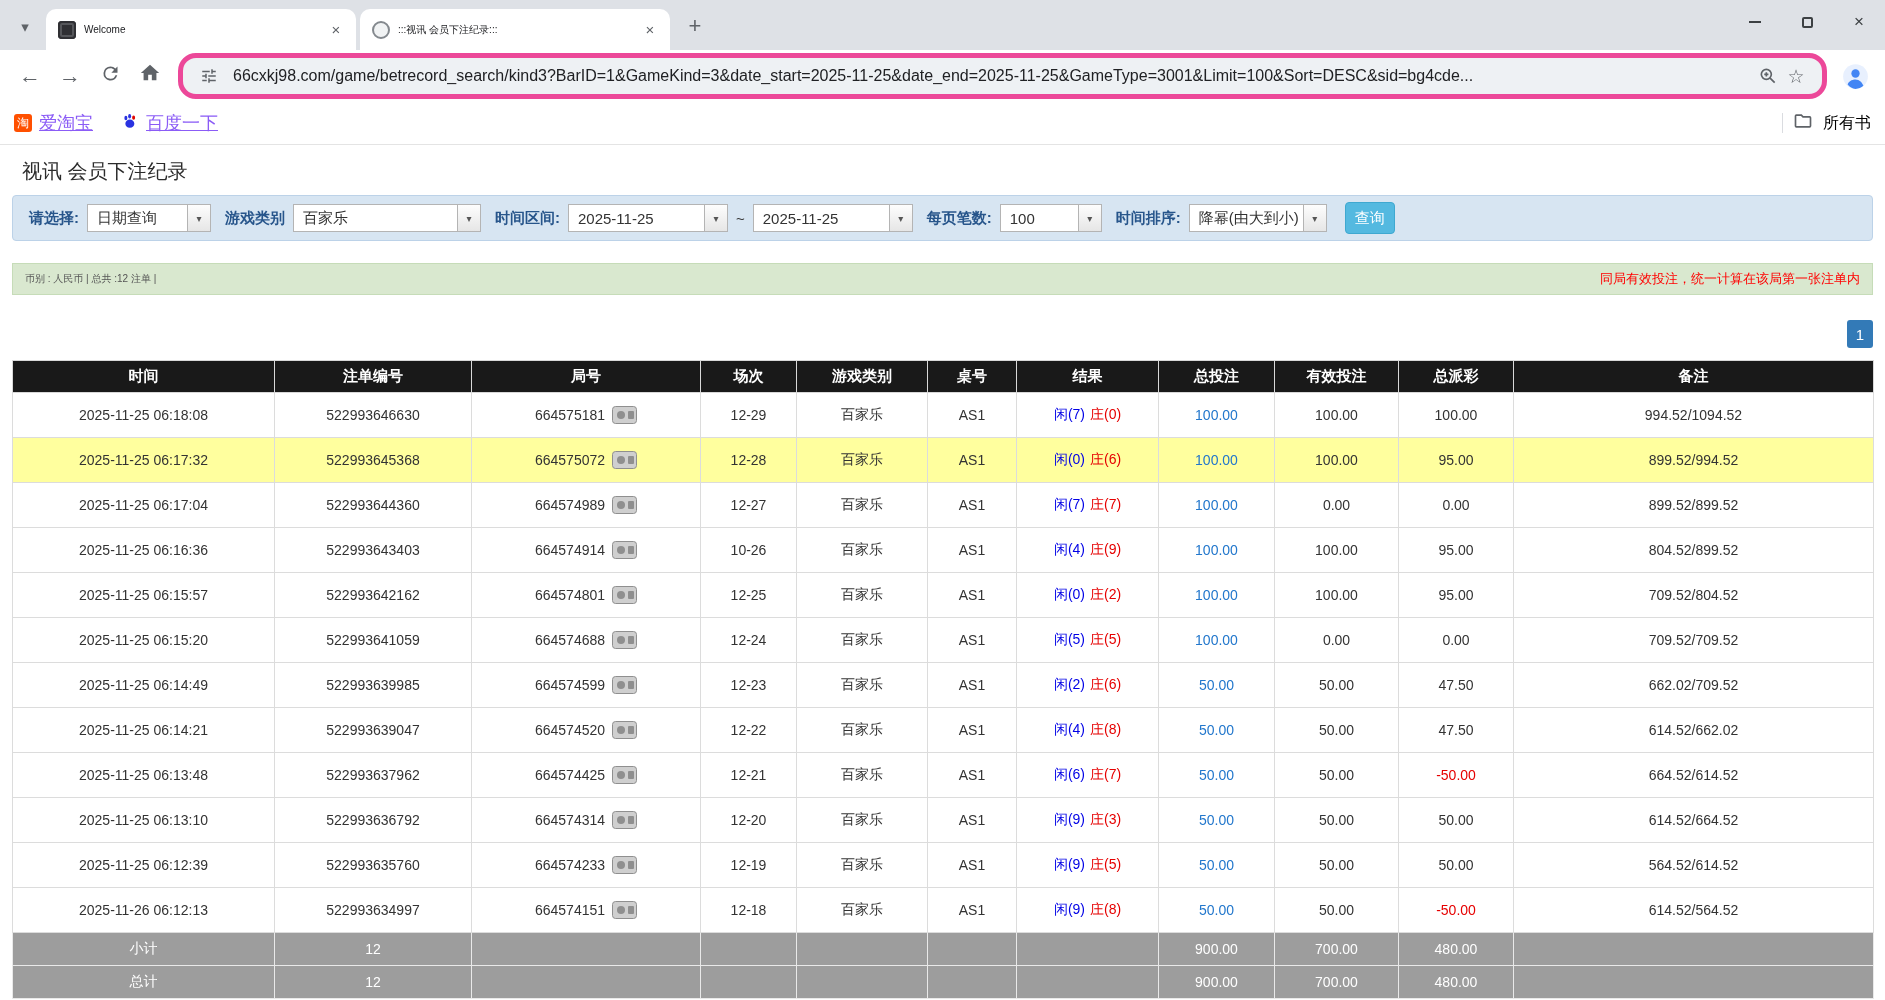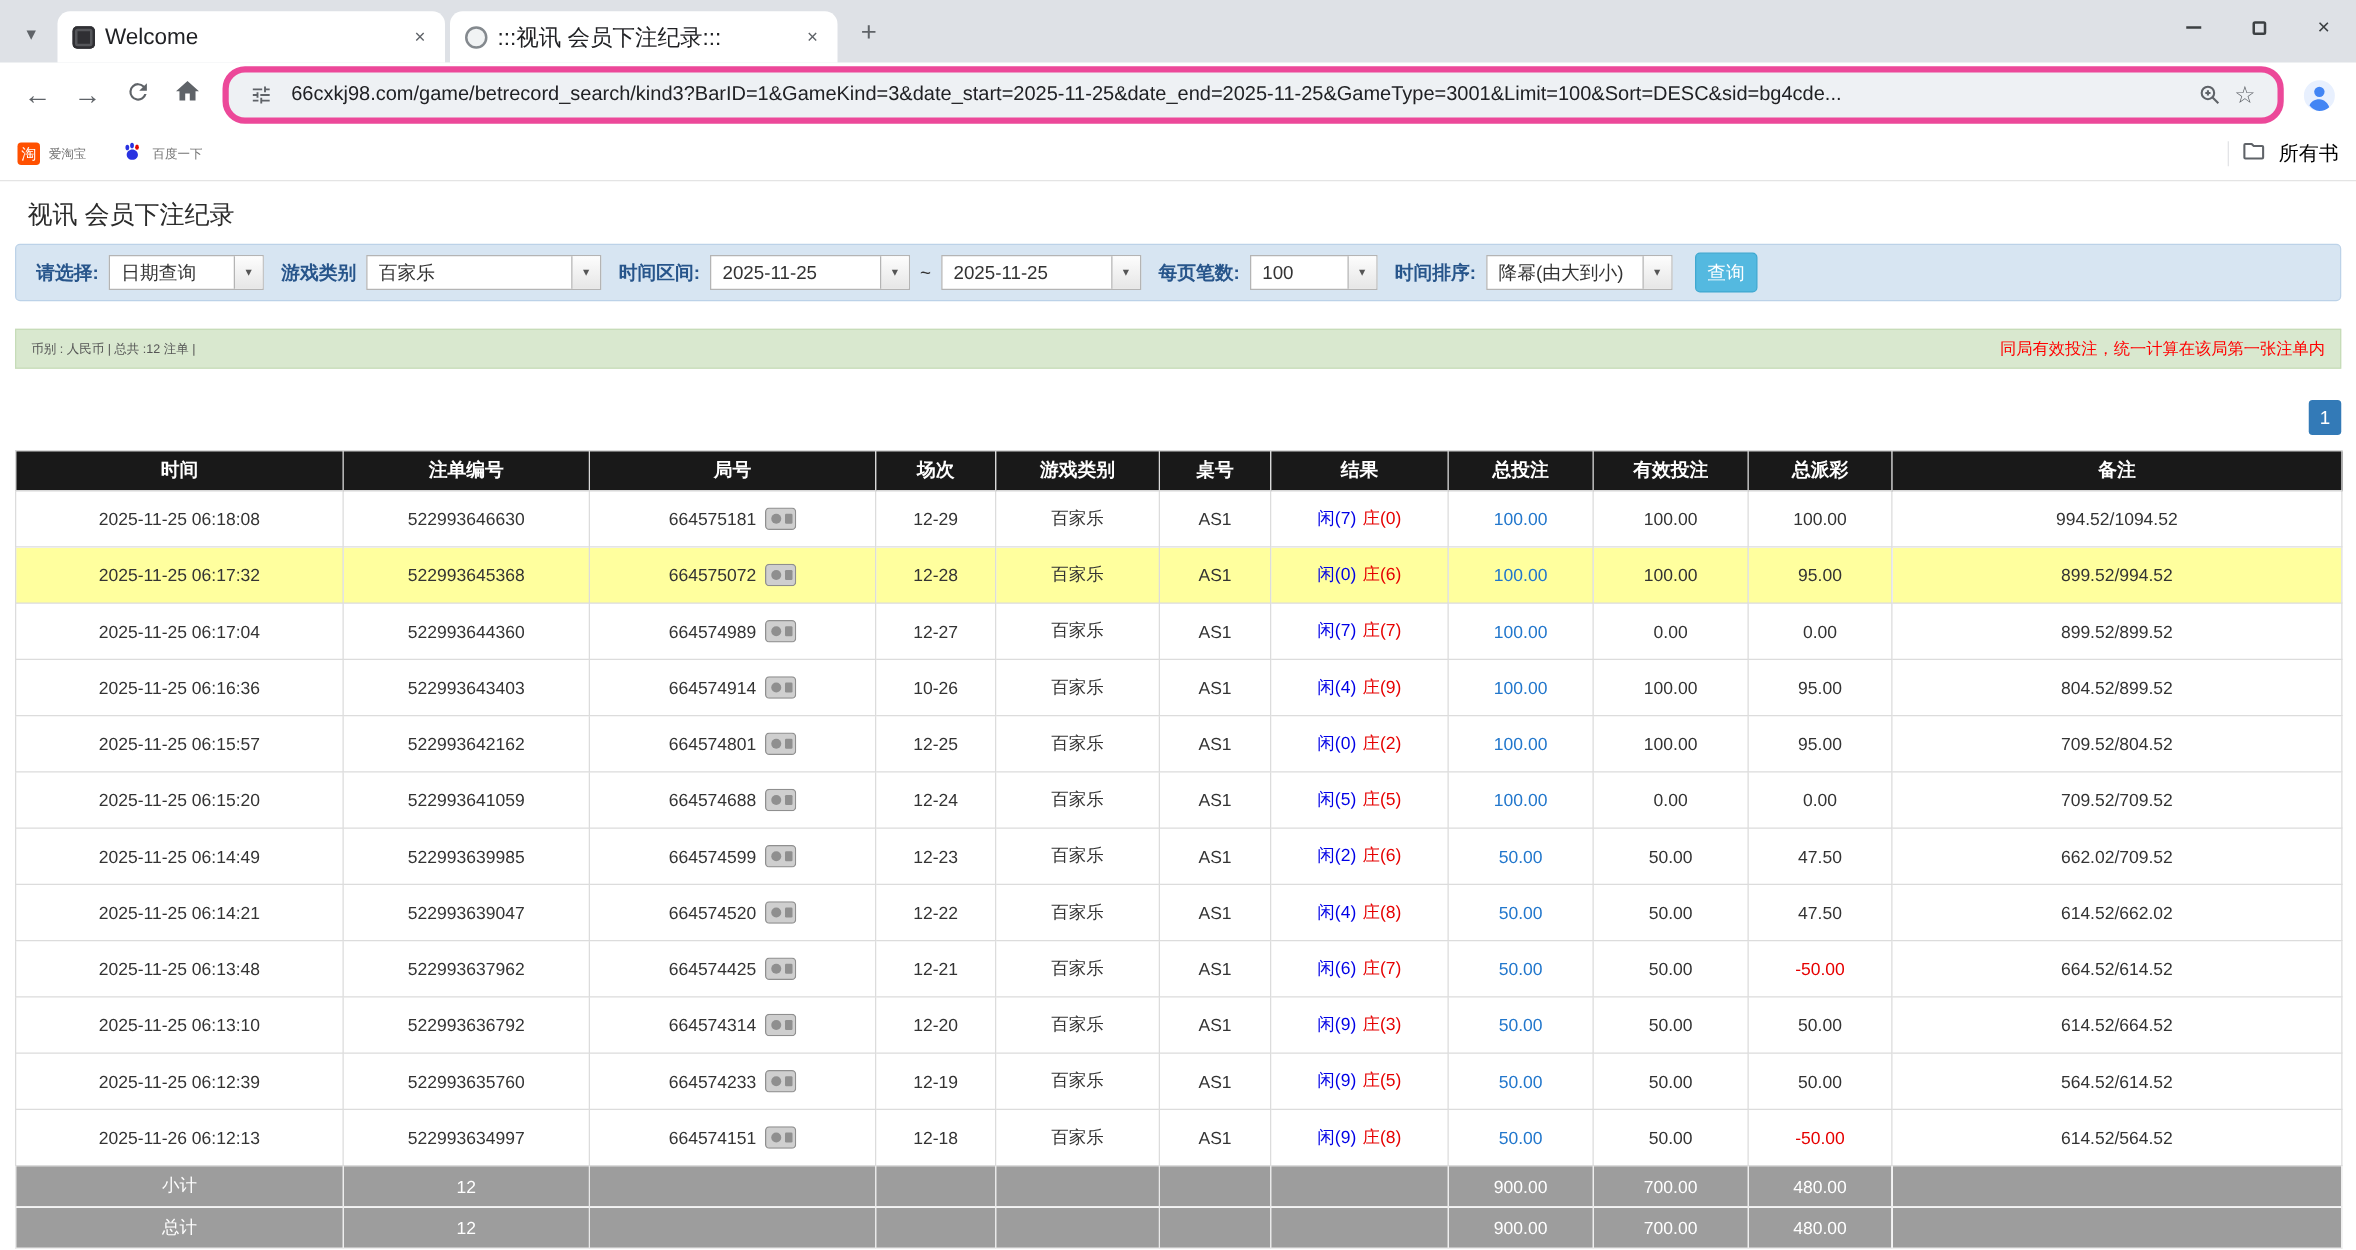--- a/index.html
+++ b/index.html
@@ -4,56 +4,56 @@
 <style>
   html,body{margin:0;padding:0;}
   body{width:1885px;height:1000px;overflow:hidden;background:#fff;
        font-family:"Liberation Sans","DejaVu Sans",sans-serif;-webkit-font-smoothing:antialiased;}
   .screen{position:relative;width:1885px;height:1000px;background:#fff;}
 
   
   .tabstrip{height:50px;background:#dee1e6;display:flex;align-items:flex-end;position:relative;}
   .tab-search{width:30px;height:30px;margin:0 6px 8px 10px;border-radius:50%;display:flex;align-items:center;justify-content:center;color:#5f6368;font-size:15px;cursor:pointer;}
   .tab{width:288px;height:41px;background:#fff;border-radius:10px 10px 0 0;display:flex;align-items:center;padding:0 10px 0 12px;margin-right:4px;}
-  .tab .tab-title{flex:1;font-size:18px;color:#202124;white-space:nowrap;overflow:hidden;text-overflow:ellipsis;margin:0 8px;}
+  .tab .tab-title{flex:1;font-size:10px;color:#202124;white-space:nowrap;overflow:hidden;text-overflow:ellipsis;margin:0 8px;}
   .tab .tab-close{width:20px;height:20px;border-radius:50%;display:flex;align-items:center;justify-content:center;color:#5f6368;font-size:15px;cursor:pointer;}
   .favicon{width:18px;height:18px;flex:0 0 auto;}
   .fav-dark{background:#2f2f33;border-radius:4px;box-shadow:inset 0 0 0 2px #2f2f33, inset 0 0 0 4px #55565a;}
   .fav-ring{border-radius:50%;background:#f1f3f4;border:2px solid #84898e;box-sizing:border-box;}
   .new-tab{width:34px;height:34px;margin:0 0 7px 4px;border-radius:50%;display:flex;align-items:center;justify-content:center;color:#5f6368;font-size:22px;cursor:pointer;}
   .win-controls{position:absolute;top:0;right:0;height:44px;display:flex;}
   .win-btn{width:52px;height:44px;display:flex;align-items:center;justify-content:center;color:#3c4043;font-size:17px;cursor:pointer;}
   .min-glyph{display:block;width:12px;height:2px;background:#3c4043;}
   .max-glyph{display:block;width:11px;height:11px;border:2px solid #3c4043;border-radius:2px;box-sizing:border-box;}
 
   .toolbar{height:52px;background:#fff;display:flex;align-items:center;padding:0 10px;}
   .nav-btn{width:40px;height:40px;border-radius:50%;display:flex;align-items:center;justify-content:center;color:#5f6368;font-size:22px;cursor:pointer;flex:0 0 auto;}
   .omnibox{flex:1;height:36px;background:#eef1f4;border:5px solid #ec4899;border-radius:18px;display:flex;align-items:center;padding:0 12px;margin:0 8px;min-width:0;}
   .omnibox .url{flex:1;font-size:16px;color:#202124;white-space:nowrap;overflow:hidden;margin:0 10px;}
   .ob-icon{width:28px;height:28px;display:flex;align-items:center;justify-content:center;cursor:pointer;flex:0 0 auto;color:#5f6368;font-size:19px;}
   .avatar-btn{width:40px;height:40px;border-radius:50%;display:flex;align-items:center;justify-content:center;cursor:pointer;flex:0 0 auto;}
 
   .bookmarks{height:42px;background:#fff;border-bottom:1px solid #e4e4e4;display:flex;align-items:center;padding:0 14px;}
   .bm-item{display:flex;align-items:center;gap:7px;margin-right:28px;cursor:pointer;}
-  .bm-item .bm-label{font-size:10px;color:#737373;white-space:nowrap;}
+  .bm-item .bm-label{font-size:18px;color:#8b5cf6;white-space:nowrap;text-decoration:underline;}
   .taobao-ico{width:18px;height:18px;background:#ff5000;border-radius:3px;color:#fff;font-size:12px;display:flex;align-items:center;justify-content:center;}
   .bm-right{margin-left:auto;display:flex;align-items:center;gap:10px;overflow:hidden;}
   .bm-divider{width:1px;height:20px;background:#dadce0;}
 
   
   .page-title{margin:13px 0 10px 22px;font-size:20px;font-weight:500;color:#2b2b2b;}
 
   .filter-bar{margin:0 12px;height:46px;background:var(--filter-bg,#d7e5f2);border:1px solid #bcd2e8;border-radius:4px;
               display:flex;align-items:center;padding:0 16px;box-sizing:border-box;}
   .f-label{font-size:15px;font-weight:bold;color:#27558b;margin:0 8px 0 14px;white-space:nowrap;}
   .f-label:first-child{margin-left:0;}
   .combo{height:28px;background:#fff;border:1px solid #b4b4b4;display:inline-flex;align-items:stretch;cursor:pointer;box-sizing:border-box;}
   .combo .combo-text{flex:1;display:flex;align-items:center;padding:0 9px;font-size:15px;color:#333;white-space:nowrap;overflow:hidden;}
   .combo .combo-arrow{width:22px;border-left:1px solid #b4b4b4;background:linear-gradient(#fdfdfd,#e6e6e6);display:flex;align-items:center;justify-content:center;font-size:10px;color:#555;}
-  .w-select{width:124px;} .w-game{width:188px;} .w-date{width:160px;} .w-pp{width:102px;} .w-sort{width:149px;}
+  .w-select{width:124px;} .w-game{width:188px;} .w-date{width:160px;} .w-pp{width:102px;} .w-sort{width:138px;}
   .f-tilde{font-size:15px;color:#333;margin:0 8px;}
   .search-btn{width:48px;height:30px;margin-left:18px;background:var(--search-button-bg,#54b9e0);border:1px solid #3fa8d0;border-radius:4px;
               color:#fff;font-size:15px;display:flex;align-items:center;justify-content:center;cursor:pointer;}
 
   .info-bar{margin:22px 12px 0;height:32px;background:var(--info-bg,#d9e8cf);border:1px solid #c6dcb8;
             display:flex;align-items:center;justify-content:space-between;padding:0 12px;box-sizing:border-box;}
   .info-left{font-size:10px;color:#555;}
   .info-right{font-size:13px;color:#f00;}
 
   .pager{margin:25px 12px 0;display:flex;justify-content:flex-end;}

